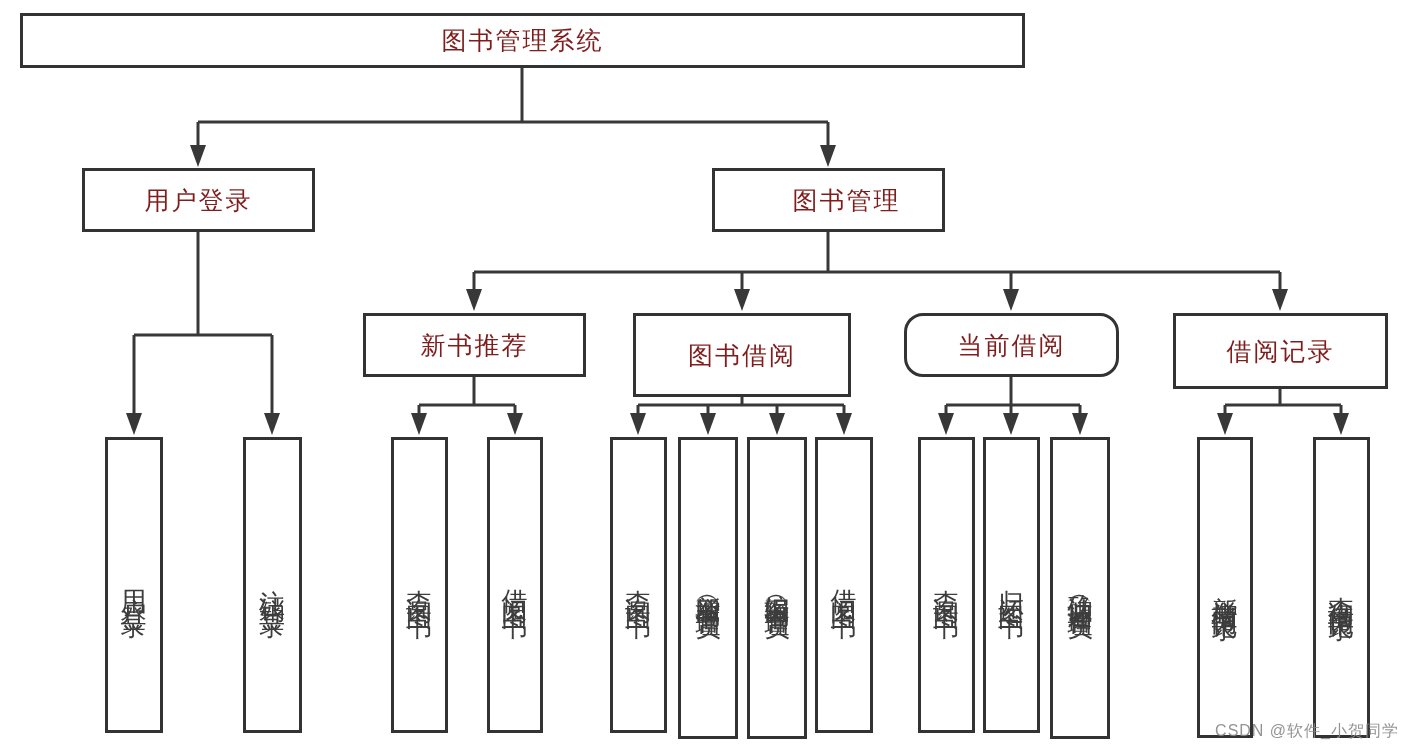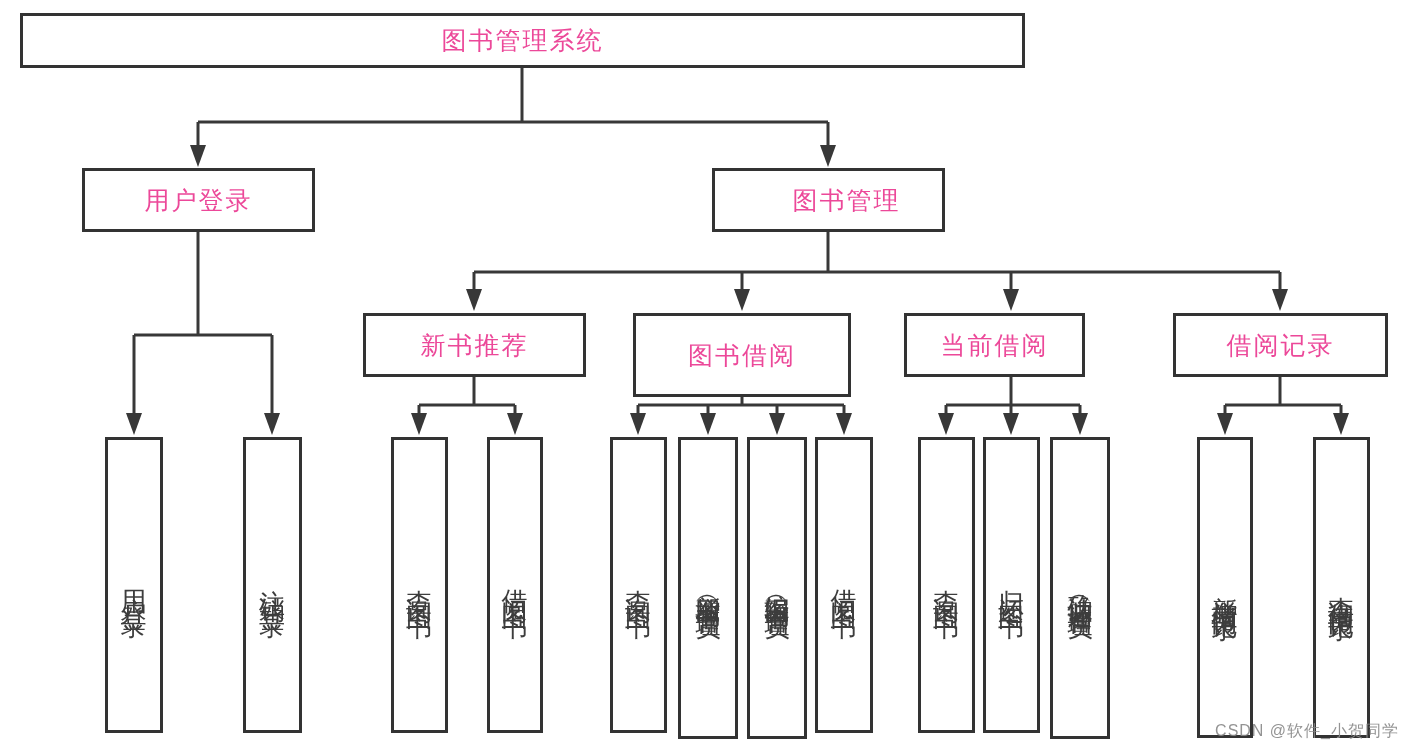--- a/index.html
+++ b/index.html
@@ -21,21 +21,21 @@
     position: absolute;
     background: #ffffff;
     border: 3px solid #333333;
     box-sizing: border-box;
     display: flex;
     align-items: center;
     justify-content: center;
     z-index: 2;
   }
   .hbox span {
-    color: #ec4899;
+    color: #7f1d1d;
     font-size: 25px;
     letter-spacing: 2px;
     white-space: nowrap;
   }
   .vbox span {
     writing-mode: vertical-rl;
     text-orientation: mixed;
     color: #3d3d3d;
     font-size: 26px;
     letter-spacing: 8px;
@@ -147,24 +147,24 @@
   <div class="hbox" style="left:712px; top:168px; width:233px; height:64px;padding-left:36px;">
     <span>图书管理</span>
   </div>
 
   <div class="hbox" style="left:363px; top:313px; width:223px; height:64px;text-align:right;">
     <span>新书推荐</span>
   </div>
   <div class="hbox" style="left:633px; top:313px; width:218px; height:84px;">
     <span>图书借阅</span>
   </div>
-  <div class="hbox" style="left:904px; top:313px; width:181px; height:64px;">
+  <div class="hbox" style="left:904px; top:313px; width:215px; height:64px;border-radius:19px;">
     <span>当前借阅</span>
   </div>
-  <div class="hbox" style="left:1173px; top:313px; width:215px; height:64px;">
+  <div class="hbox" style="left:1173px; top:313px; width:215px; height:76px;">
     <span>借阅记录</span>
   </div>
 
   <div class="vbox" style="left:105px; top:437px; width:58px; height:296px;">
     <span>用户登录</span>
   </div>
   <div class="vbox" style="left:243px; top:437px; width:59px; height:296px;">
     <span>注销登录</span>
   </div>
 

